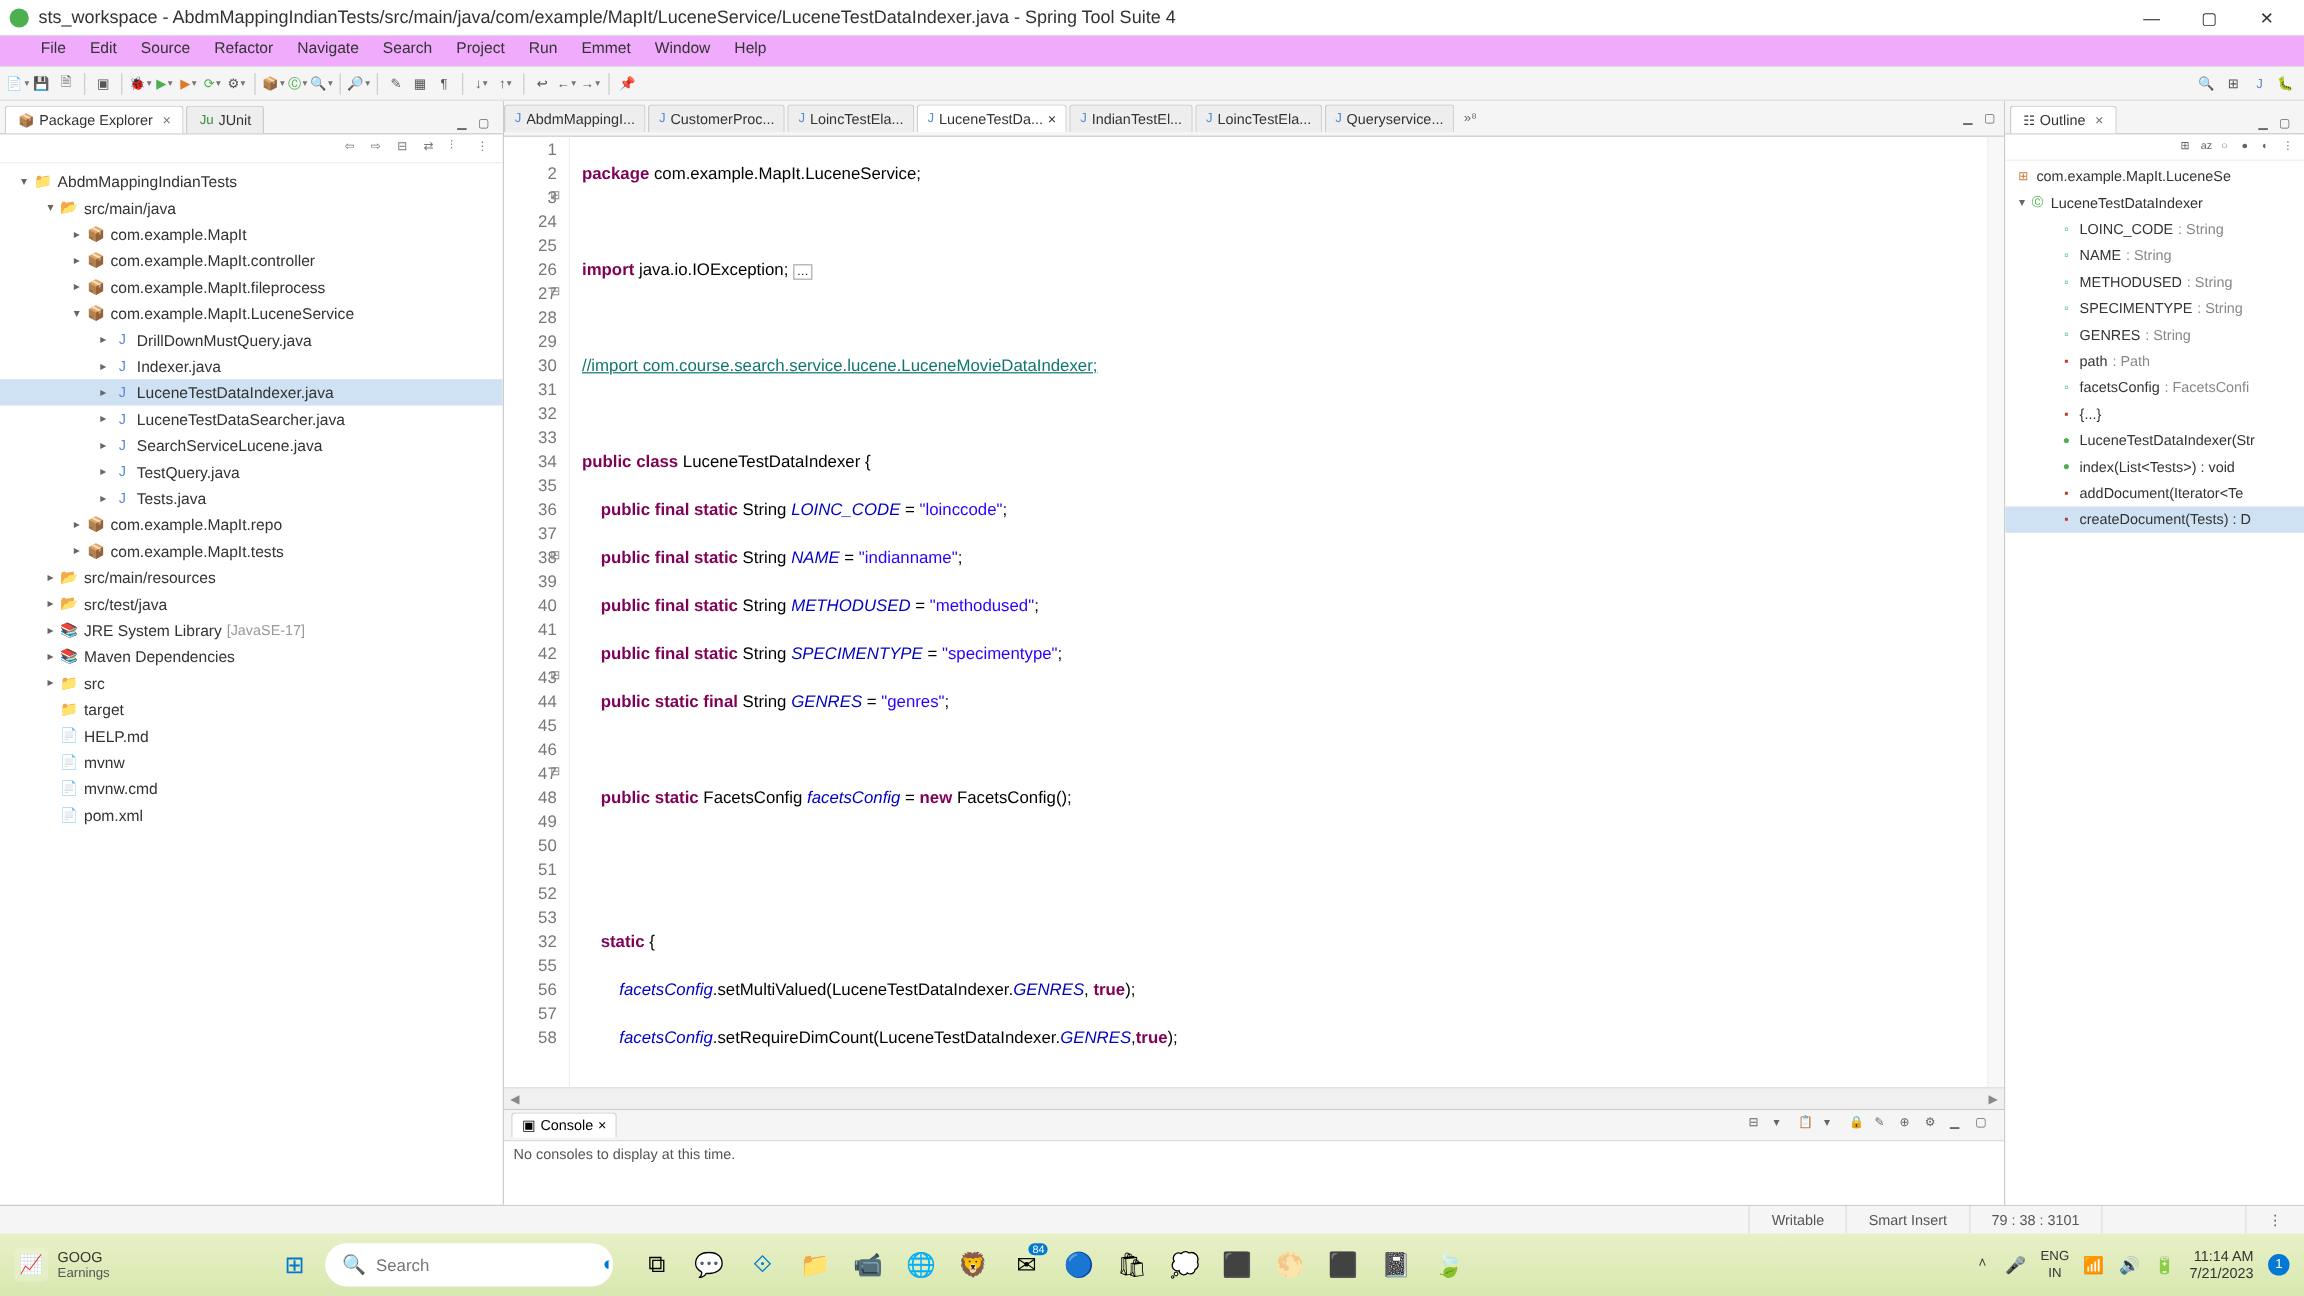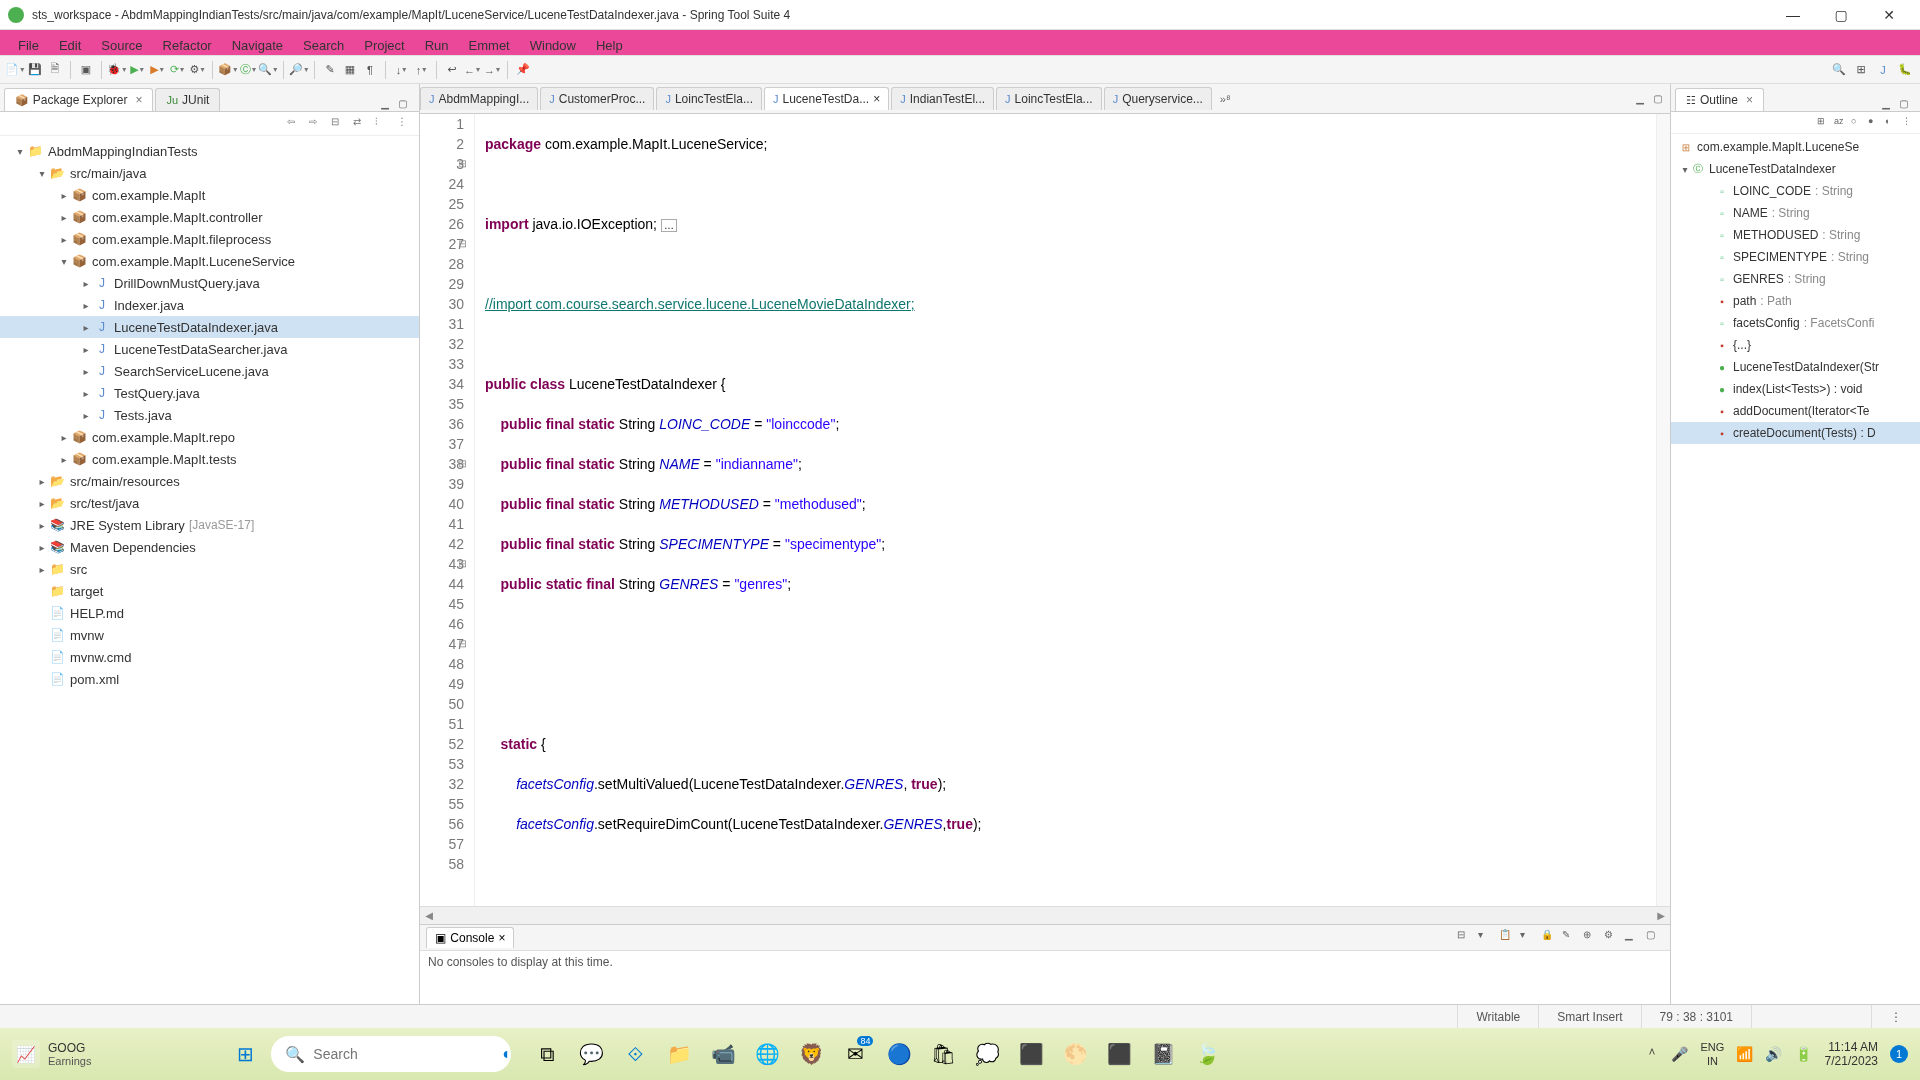--- a/index.html
+++ b/index.html
@@ -1,22 +1,22 @@
 <!DOCTYPE html>
 <html><head>
 <meta charset="utf-8">
 <style>
 * { margin: 0; padding: 0; box-sizing: border-box; font-family: "Segoe UI", Tahoma, sans-serif; }
 body { width: 1920px; height: 1080px; overflow: hidden; background: #f0f0f0; display: flex; flex-direction: column; }
 .titlebar { height: 30px; background: #fff; display: flex; align-items: center; padding: 0 8px; border-bottom: 1px solid #ddd; }
 .titlebar .icon { width: 16px; height: 16px; background: #4caf50; border-radius: 50%; margin-right: 8px; }
-.titlebar .title { font-size: 12px; color: #333; flex: 1; }
+.titlebar .title { font-size: 15px; color: #333; flex: 1; }
 .titlebar .winbtns { display: flex; gap: 2px; }
 .titlebar .winbtn { width: 46px; height: 28px; display: flex; align-items: center; justify-content: center; font-size: 14px; color: #333; cursor: pointer; }
-.menubar { height: 26px; background: #ec4899; display: flex; align-items: flex-end; padding: 0 8px; border-bottom: 1px solid #e0e0e0; }
+.menubar { height: 26px; background: #f0abfc; display: flex; align-items: flex-start; padding: 0 24px; border-bottom: 1px solid #e0e0e0; }
 .menubar .menuitem { padding: 2px 10px; font-size: 13px; color: #333; cursor: pointer; }
 .toolbar { height: 28px; background: #f5f5f5; display: flex; align-items: center; padding: 0 6px; gap: 2px; border-bottom: 1px solid #ddd; }
 .tbtn { width: 18px; height: 18px; display: inline-flex; align-items: center; justify-content: center; font-size: 11px; cursor: pointer; color: #555; border-radius: 2px; }
 .tsep { width: 1px; height: 18px; background: #ccc; margin: 0 4px; }
 .tbtn.dd::after { content: "▾"; font-size: 8px; margin-left: 1px; color: #777; }
 .workarea { flex: 1; display: flex; overflow: hidden; }
 .pane { display: flex; flex-direction: column; background: #fff; }
 .pane-left { width: 420px; border-right: 1px solid #ccc; }
 .pane-center { flex: 1; display: flex; flex-direction: column; }
 .pane-right { width: 250px; border-left: 1px solid #ccc; }
@@ -397,20 +397,21 @@
 <div class="ln"></div>
 <div class="ln"><span class="cmt">//import com.course.search.service.lucene.LuceneMovieDataIndexer;</span></div>
 <div class="ln"></div>
 <div class="ln"><span class="kw">public class</span><span> LuceneTestDataIndexer {</span></div>
 <div class="ln"><span class="kw">    public final static</span><span> String </span><span class="fld">LOINC_CODE</span><span> = </span><span class="str">"loinccode"</span><span>;</span></div>
 <div class="ln"><span class="kw">    public final static</span><span> String </span><span class="fld">NAME</span><span> = </span><span class="str">"indianname"</span><span>;</span></div>
 <div class="ln"><span class="kw">    public final static</span><span> String </span><span class="fld">METHODUSED</span><span> = </span><span class="str">"methodused"</span><span>;</span></div>
 <div class="ln"><span class="kw">    public final static</span><span> String </span><span class="fld">SPECIMENTYPE</span><span> = </span><span class="str">"specimentype"</span><span>;</span></div>
 <div class="ln"><span class="kw">    public static final</span><span> String </span><span class="fld">GENRES</span><span> = </span><span class="str">"genres"</span><span>;</span></div>
 <div class="ln"></div>
+<div class="ln"><span class="kw">    public static</span><span> FacetsConfig </span><span class="fld">facetsConfig</span><span> = </span><span class="kw">new</span><span> FacetsConfig();</span></div>
 <div class="ln"></div>
 <div class="ln"></div>
 <div class="ln"><span class="kw">    static</span><span> {</span></div>
 <div class="ln"><span>        </span><span class="fld">facetsConfig</span><span>.setMultiValued(LuceneTestDataIndexer.</span><span class="fld">GENRES</span><span>, </span><span class="kw">true</span><span>);</span></div>
 <div class="ln"><span>        </span><span class="fld">facetsConfig</span><span>.setRequireDimCount(LuceneTestDataIndexer.</span><span class="fld">GENRES</span><span>,</span><span class="kw">true</span><span>);</span></div>
 
 
 
 
 

